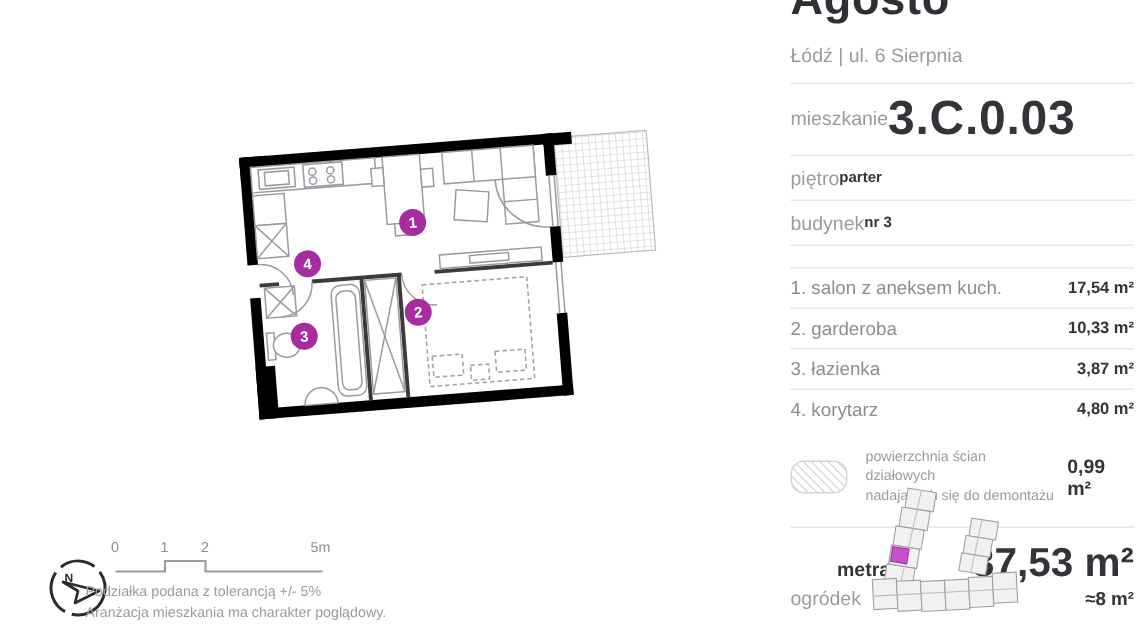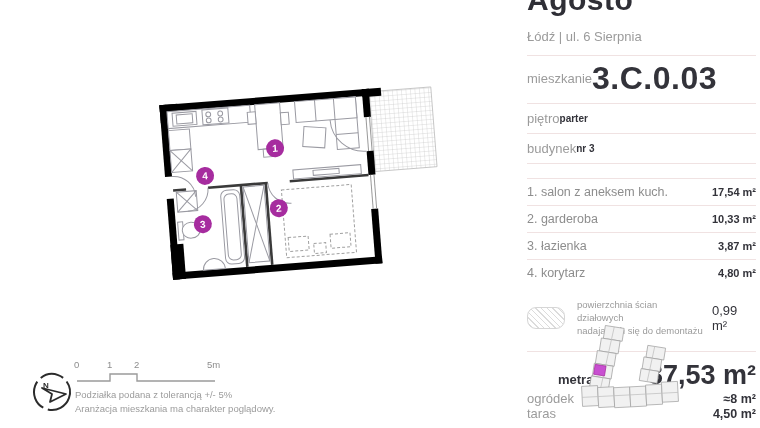--- a/index.html
+++ b/index.html
@@ -19,34 +19,34 @@
   .row-sm { padding:7px 0; }
   .row-sm .val { font-size:10px; }
   .rooms { margin-top:14px; border-top:1px solid #f0e2e2; }
   .room-row { display:flex; justify-content:space-between; align-items:center; padding:6px 0; border-bottom:1px solid #f0e2e2; }
   .room-row .lbl { font-size:12.5px; color:#8d8d8d; }
   .room-row .val { font-size:11px; font-weight:bold; color:#33333a; }
   .demo-row { display:flex; align-items:center; margin-top:13px; }
   .hatch-swatch { width:38px; height:22px; border-radius:9px; border:1px solid #d6d6d6; flex:0 0 auto;
     background:repeating-linear-gradient(45deg, #ffffff 0 3px, #dcdcdc 3px 4px); }
   .demo-note { font-size:9.5px; color:#9b9b9b; line-height:1.35; margin-left:12px; flex:1 1 auto; }
-  .demo-val { font-size:13px; font-weight:normal; color:#33333a; margin-left:6px; }
+  .demo-val { font-size:13px; font-weight:bold; color:#33333a; margin-left:6px; }
   .summary { margin-top:14px; border-top:1px solid #f0e2e2; padding-top:8px; }
   .sum-row { display:flex; justify-content:space-between; align-items:baseline; }
   .sum-row .lbl { font-size:13px; color:#9b9b9b; }
   .sum-row.main .lbl { color:#33333a; font-weight:bold;margin-left:31px; }
   .sum-row.main .val { font-size:27px; font-weight:bold; color:#33333a; }
   .sum-row .val { font-size:12.5px; font-weight:bold; color:#33333a; }
 
   
   .floor-plan { position:absolute; left:156px; top:84px; }
   .mini-map { position:absolute; left:578px; top:322px; }
   .compass { position:absolute; left:28px; top:366px; }
   .scalebar { position:absolute; left:70px; top:358px; }
-  .scale-notes { position:absolute; left:75px; top:388px; font-size:9.5px; color:#9b9b9b; line-height:1.5; }
+  .scale-notes { position:absolute; left:57px; top:388px; font-size:9.5px; color:#9b9b9b; line-height:1.5; }
 </style>
 </head>
 <body>
 
 <div class="page">
 
   <svg class="floor-plan" width="310" height="210" viewBox="0 0 310 210">
     <defs>
       <pattern id="grid" width="4.5" height="4.5" patternUnits="userSpaceOnUse">
         <path d="M4.5 0 H0 V4.5" fill="none" stroke="#c8c8c8" stroke-width="0.7"></path>
@@ -214,24 +214,20 @@
 
     <div class="summary">
       <div class="sum-row main">
         <span class="lbl">metraż</span>
         <span class="val">37,53 m²</span>
       </div>
       <div class="sum-row">
         <span class="lbl">ogródek</span>
         <span class="val">≈8 m²</span>
       </div>
-      <div class="sum-row">
-        <span class="lbl">taras</span>
-        <span class="val">4,50 m²</span>
-      </div>
     </div>
   </div>
 
   <svg class="mini-map" width="115" height="100" viewBox="0 0 115 100">
     <g fill="#f1f1f1" stroke="#9e9e9e" stroke-width="0.7">
 
       <g transform="rotate(9 28 38)">
         <rect x="22" y="4" width="19" height="13"></rect>
         <rect x="20" y="17" width="19" height="13"></rect>
         <rect x="18" y="30" width="19" height="13"></rect>

